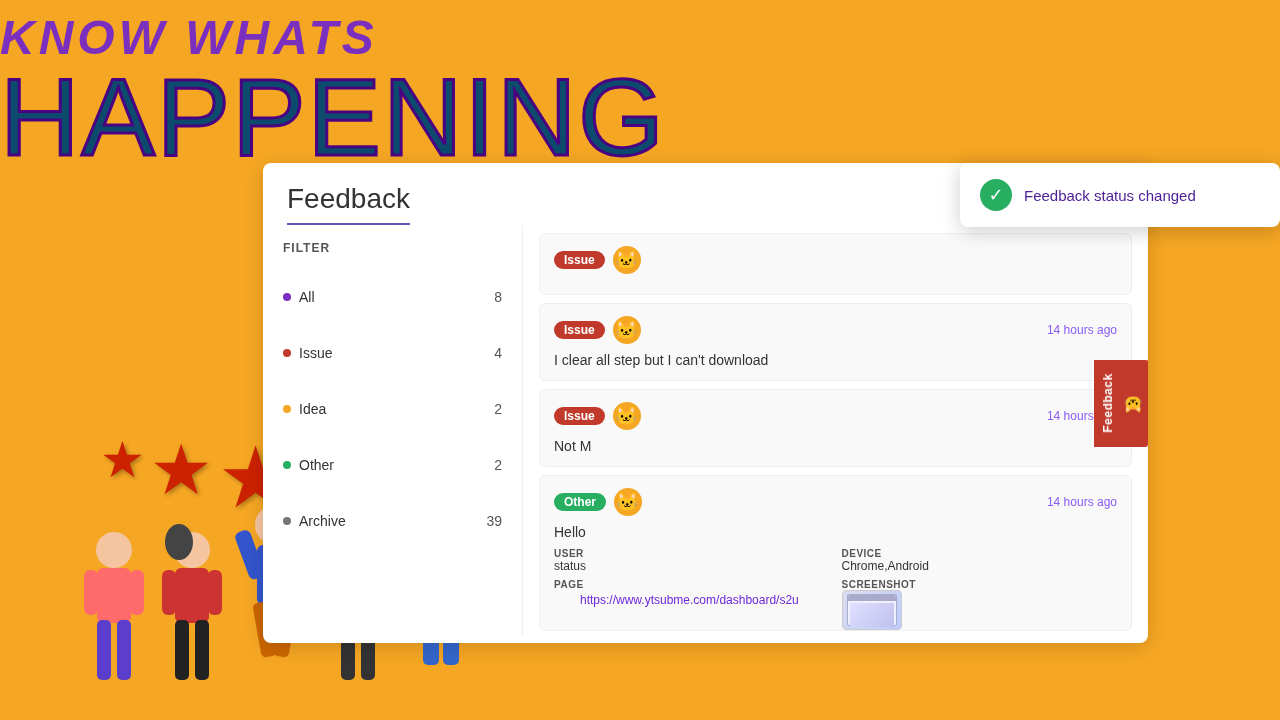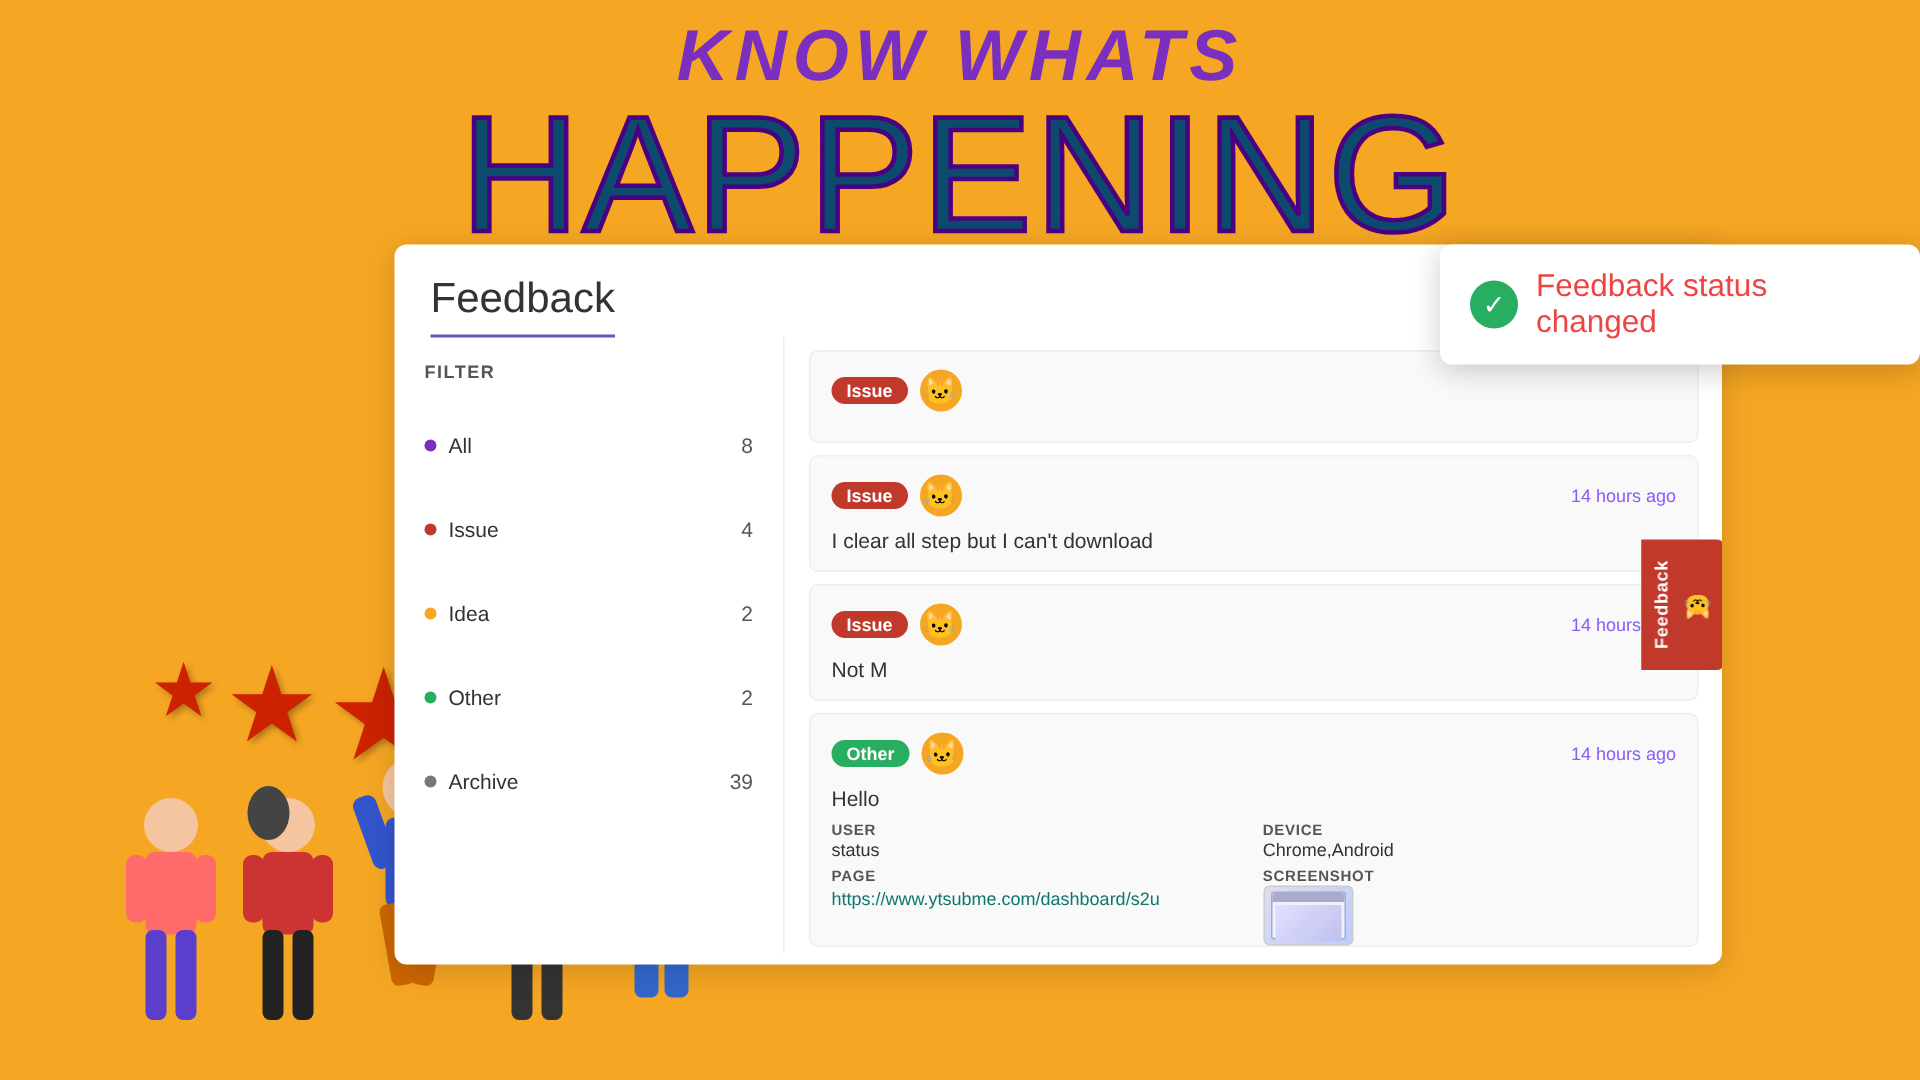--- a/index.html
+++ b/index.html
@@ -11,21 +11,20 @@
       font-family: Arial, sans-serif;
       position: relative;
     }
 
     
     .hero-banner {
       position: absolute;
       top: 0;
       left: 0;
       width: 100%;
-      text-align: center;
       padding-top: 10px;
       z-index: 0;
     }
     .hero-know {
       font-size: 48px;
       font-weight: 900;
       color: #7B2FBE;
       letter-spacing: 4px;
       text-transform: uppercase;
       font-style: italic;
@@ -191,23 +190,24 @@
       font-weight: 700;
       color: #555;
       letter-spacing: 0.5px;
     }
     .meta-value {
       font-size: 12px;
       color: #333;
     }
     .meta-link {
       font-size: 12px;
-      color: #0f766e;
+      color: #6d28d9;
       text-decoration: none;
       word-break: break-all;
+      margin-left: 26px;
     }
     .screenshot-thumb {
       width: 60px;
       height: 40px;
       background: linear-gradient(135deg, #dde, #bcf);
       border: 1px solid #ccc;
       border-radius: 4px;
       display: flex;
       align-items: center;
       justify-content: center;
@@ -249,22 +249,22 @@
       border-radius: 50%;
       background: #27AE60;
       display: flex;
       align-items: center;
       justify-content: center;
       flex-shrink: 0;
       color: #fff;
       font-size: 18px;
     }
     .toast-text {
-      font-size: 21px;
-      color: #ef4444;
+      font-size: 15px;
+      color: #4c1d95;
       font-weight: 500;
     }
 
     
     .stars-row {
       position: absolute;
       bottom: 200px;
       left: 100px;
       display: flex;
       gap: 5px;

